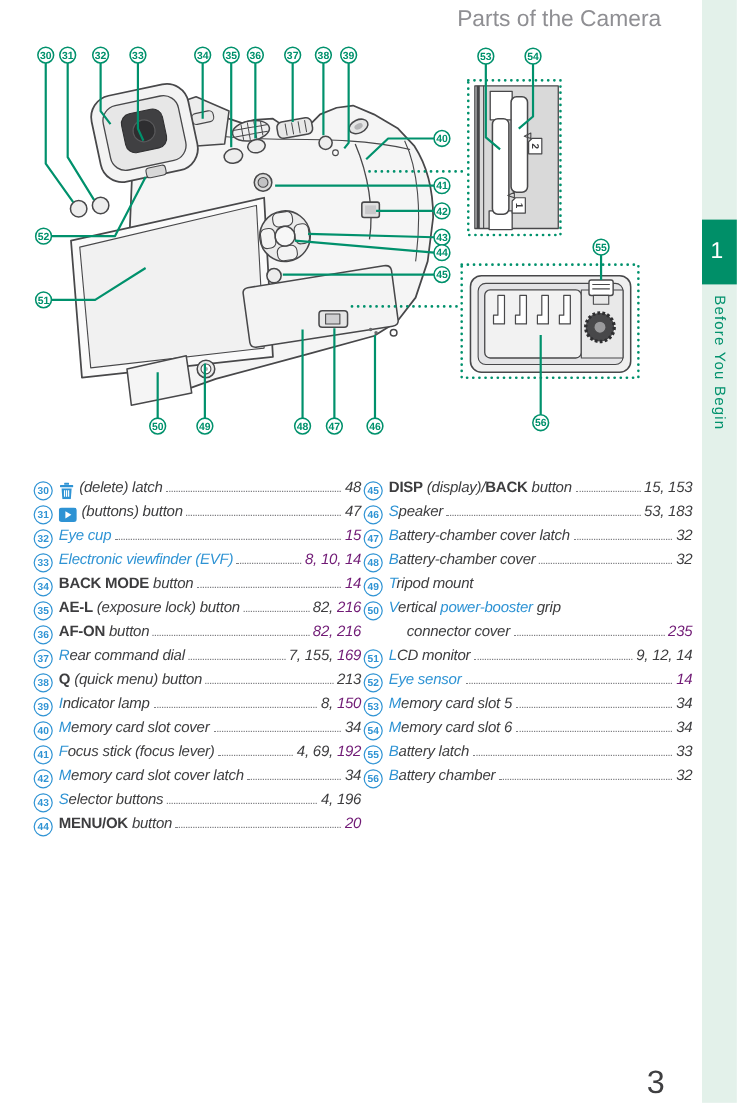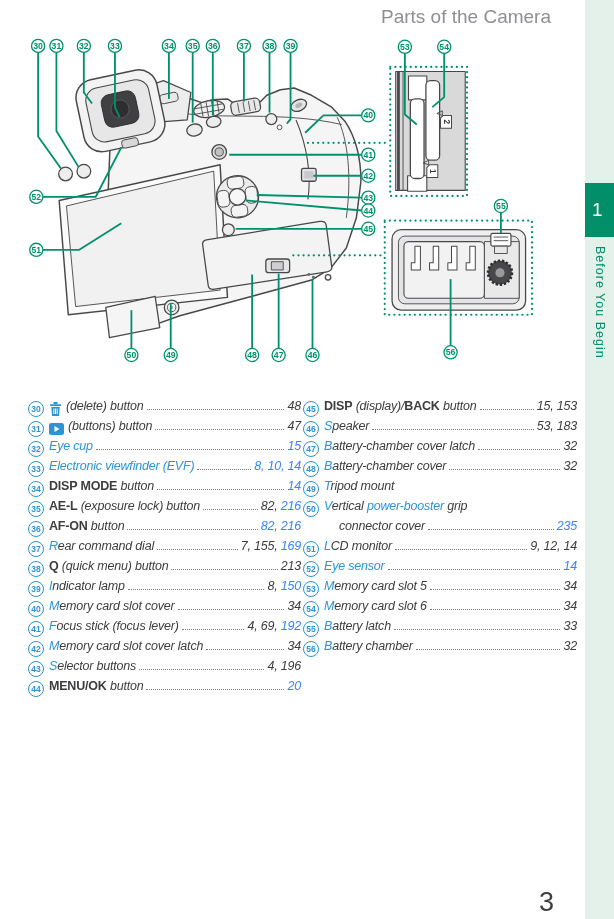--- a/index.html
+++ b/index.html
@@ -37,21 +37,21 @@
         color:#2e93d4;font-size:8.5px;font-weight:bold;line-height:14px;text-align:center;
         margin-right:5px;align-self:center;box-sizing:content-box;}
   .cnum.ghost{visibility:hidden;}
   .row.cont .label{margin-left:15px;}
   .label{white-space:nowrap;font-style:italic;letter-spacing:-0.2px;}
   .p-b{font-style:normal;font-weight:700;color:#3d3d3f;}
   .p-i{color:#3d3d3f;}
   .p-l,.p-c{color:#2e93d4;}
   .dots{flex:1;border-bottom:1.6px dotted #7d7d81;margin:0 3px 4px 3px;min-width:6px;}
   .pages{white-space:nowrap;font-style:italic;letter-spacing:-0.2px;}
-  .pg-d{color:#3d3d3f;} .pg-l{color:#3b82f6;}
+  .pg-d{color:#3d3d3f;} .pg-l{color:#701a75;}
   .ic{flex:none;align-self:center;margin-right:4px;display:inline-flex;}
 </style>
 </head>
 <body>
 
 <div class="page">
 
   <div class="header-title">Parts of the Camera</div>
 
   <div class="side-strip"></div>
@@ -330,21 +330,21 @@
         <span class="ic">
           <svg width="13" height="14" viewBox="0 0 13 14">
             <g fill="#2e93d4">
               <rect x="4.5" y="0" width="4" height="2" rx="0.5"></rect>
               <rect x="1" y="2.2" width="11" height="1.8" rx="0.5"></rect>
               <path d="M2.3,5 h8.4 l-0.7,9 h-7 Z"></path>
             </g>
             <path d="M4.8,6.5 v5.5 M6.5,6.5 v5.5 M8.2,6.5 v5.5" stroke="#fff" stroke-width="1"></path>
           </svg>
         </span>
-        <span class="label"><span class="p-i">(delete) button</span></span>
+        <span class="label"><span class="p-i">(delete) latch</span></span>
         <span class="dots"></span>
         <span class="pages"><span class="pg-d">48</span></span>
       </div>
       <div class="row">
         <span class="cnum">31</span>
         <span class="ic">
           <svg width="15" height="12" viewBox="0 0 15 12">
             <rect x="0" y="0" width="15" height="12" rx="2.5" fill="#2e93d4"></rect>
             <path d="M5.5,3 L10.5,6 L5.5,9 Z" fill="#fff"></path>
           </svg>
@@ -360,21 +360,21 @@
         <span class="pages"><span class="pg-l">15</span></span>
       </div>
       <div class="row">
         <span class="cnum">33</span>
         <span class="label"><span class="p-l">Electronic viewfinder (EVF)</span></span>
         <span class="dots"></span>
         <span class="pages"><span class="pg-l">8, 10, 14</span></span>
       </div>
       <div class="row">
         <span class="cnum">34</span>
-        <span class="label"><span class="p-b">DISP MODE</span><span class="p-i"> button</span></span>
+        <span class="label"><span class="p-b">BACK MODE</span><span class="p-i"> button</span></span>
         <span class="dots"></span>
         <span class="pages"><span class="pg-l">14</span></span>
       </div>
       <div class="row">
         <span class="cnum">35</span>
         <span class="label"><span class="p-b">AE-L</span><span class="p-i"> (exposure lock) button</span></span>
         <span class="dots"></span>
         <span class="pages"><span class="pg-d">82, </span><span class="pg-l">216</span></span>
       </div>
       <div class="row">

